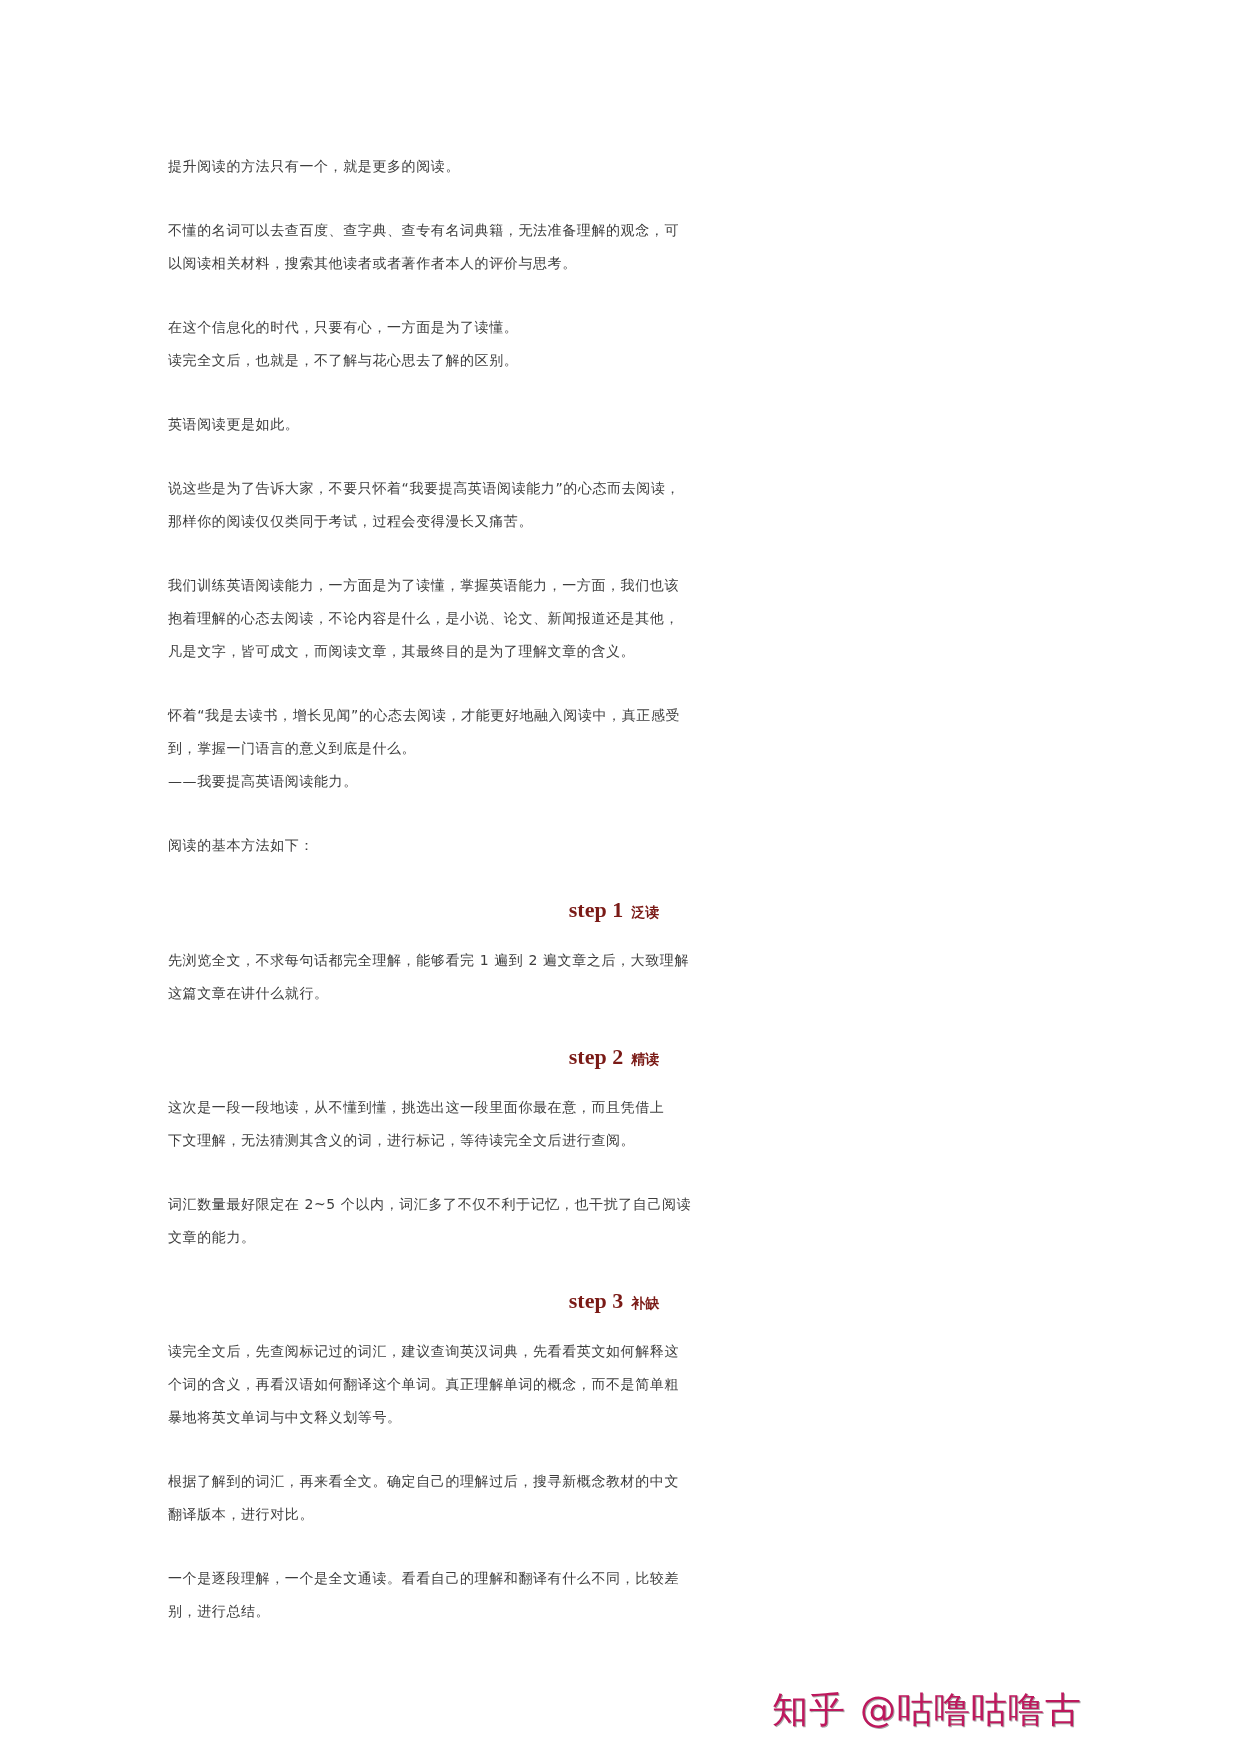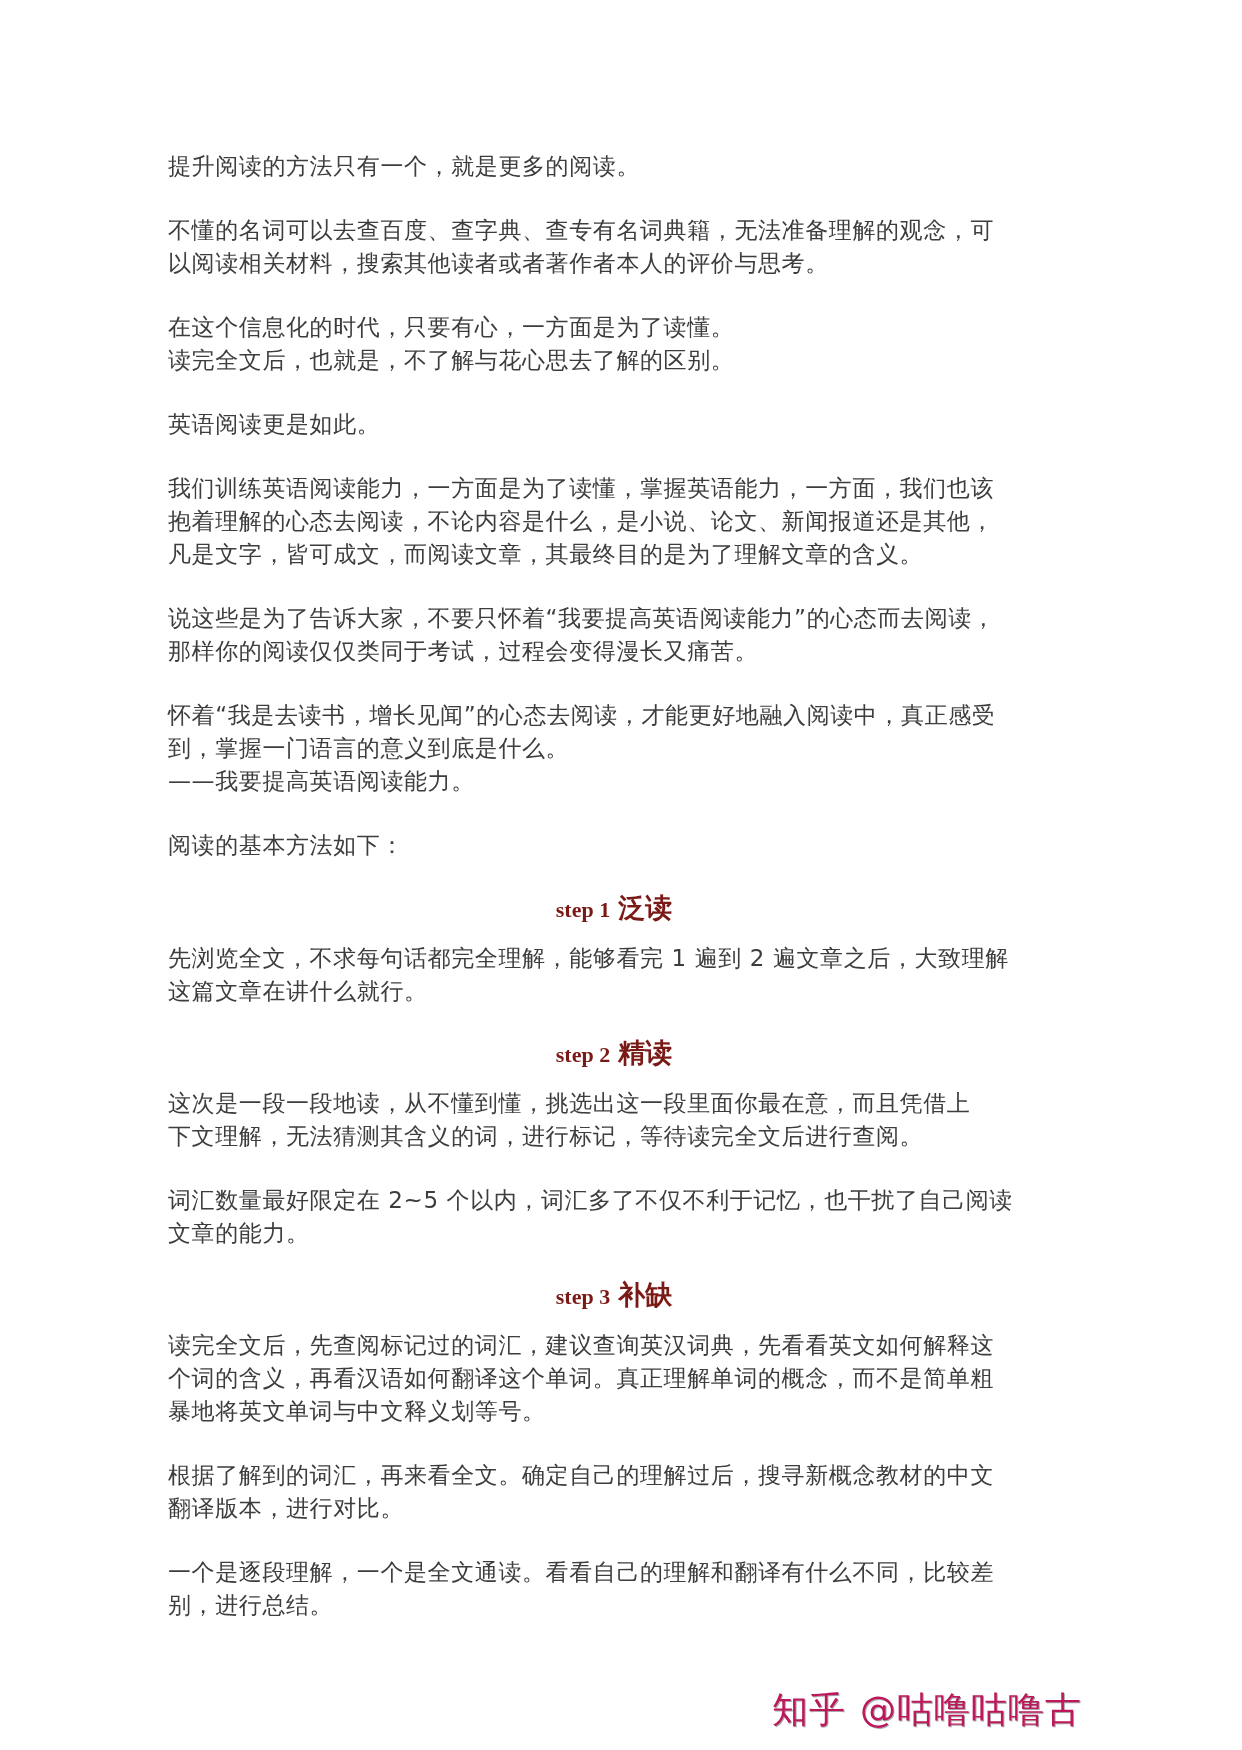--- a/index.html
+++ b/index.html
@@ -15,21 +15,21 @@
       font-family: "DejaVu Sans", "Liberation Sans", sans-serif;
       color: #3c3c3c;
     }
     .page {
       position: absolute;
       left: 168px;
       top: 150px;
       width: 892px;
     }
     .para {
-      font-size: 23px;
+      font-size: 14px;
       line-height: 33px;
       margin: 0 0 31px 0;
       letter-spacing: 0.6px;
       color: #3d3d3d;
       white-space: normal;
     }
     .para .line {
       display: block;
       white-space: nowrap;
     }
@@ -40,22 +40,22 @@
       line-height: 32px;
       color: #7a1a16;
       margin: 0;
       padding-right: 0;
     }
     .step .step-num {
       font-family: "Liberation Serif", serif;
       margin-right: 8px;
     }
     .step .step-title {
-      font-family: Liberation Mono, monospace;
-      font-size: 27px;
+      font-family: Liberation Sans, sans-serif;
+      font-size: 14px;
     }
     .step-block .para {
       margin-top: 16px;
     }
     .step-block.first {
       margin-top: 32px;
     }
     .watermark {
       position: absolute;
       right: 160px;
@@ -85,27 +85,27 @@
       <span class="line">以阅读相关材料，搜索其他读者或者著作者本人的评价与思考。</span>
     </p>
     <p class="para">
       <span class="line">在这个信息化的时代，只要有心，一方面是为了读懂。</span>
       <span class="line">读完全文后，也就是，不了解与花心思去了解的区别。</span>
     </p>
     <p class="para">
       <span class="line">英语阅读更是如此。</span>
     </p>
     <p class="para">
+      <span class="line">说这些是为了告诉大家，不要只怀着“我要提高英语阅读能力”的心态而去阅读，</span>
+      <span class="line">那样你的阅读仅仅类同于考试，过程会变得漫长又痛苦。</span>
+    </p>
+    <p class="para">
       <span class="line">我们训练英语阅读能力，一方面是为了读懂，掌握英语能力，一方面，我们也该</span>
       <span class="line">抱着理解的心态去阅读，不论内容是什么，是小说、论文、新闻报道还是其他，</span>
       <span class="line">凡是文字，皆可成文，而阅读文章，其最终目的是为了理解文章的含义。</span>
-    </p>
-    <p class="para">
-      <span class="line">说这些是为了告诉大家，不要只怀着“我要提高英语阅读能力”的心态而去阅读，</span>
-      <span class="line">那样你的阅读仅仅类同于考试，过程会变得漫长又痛苦。</span>
     </p>
     <p class="para">
       <span class="line">怀着“我是去读书，增长见闻”的心态去阅读，才能更好地融入阅读中，真正感受</span>
       <span class="line">到，掌握一门语言的意义到底是什么。</span>
       <span class="line">——我要提高英语阅读能力。</span>
     </p>
     <p class="para">
       <span class="line">阅读的基本方法如下：</span>
     </p>
   </div>

